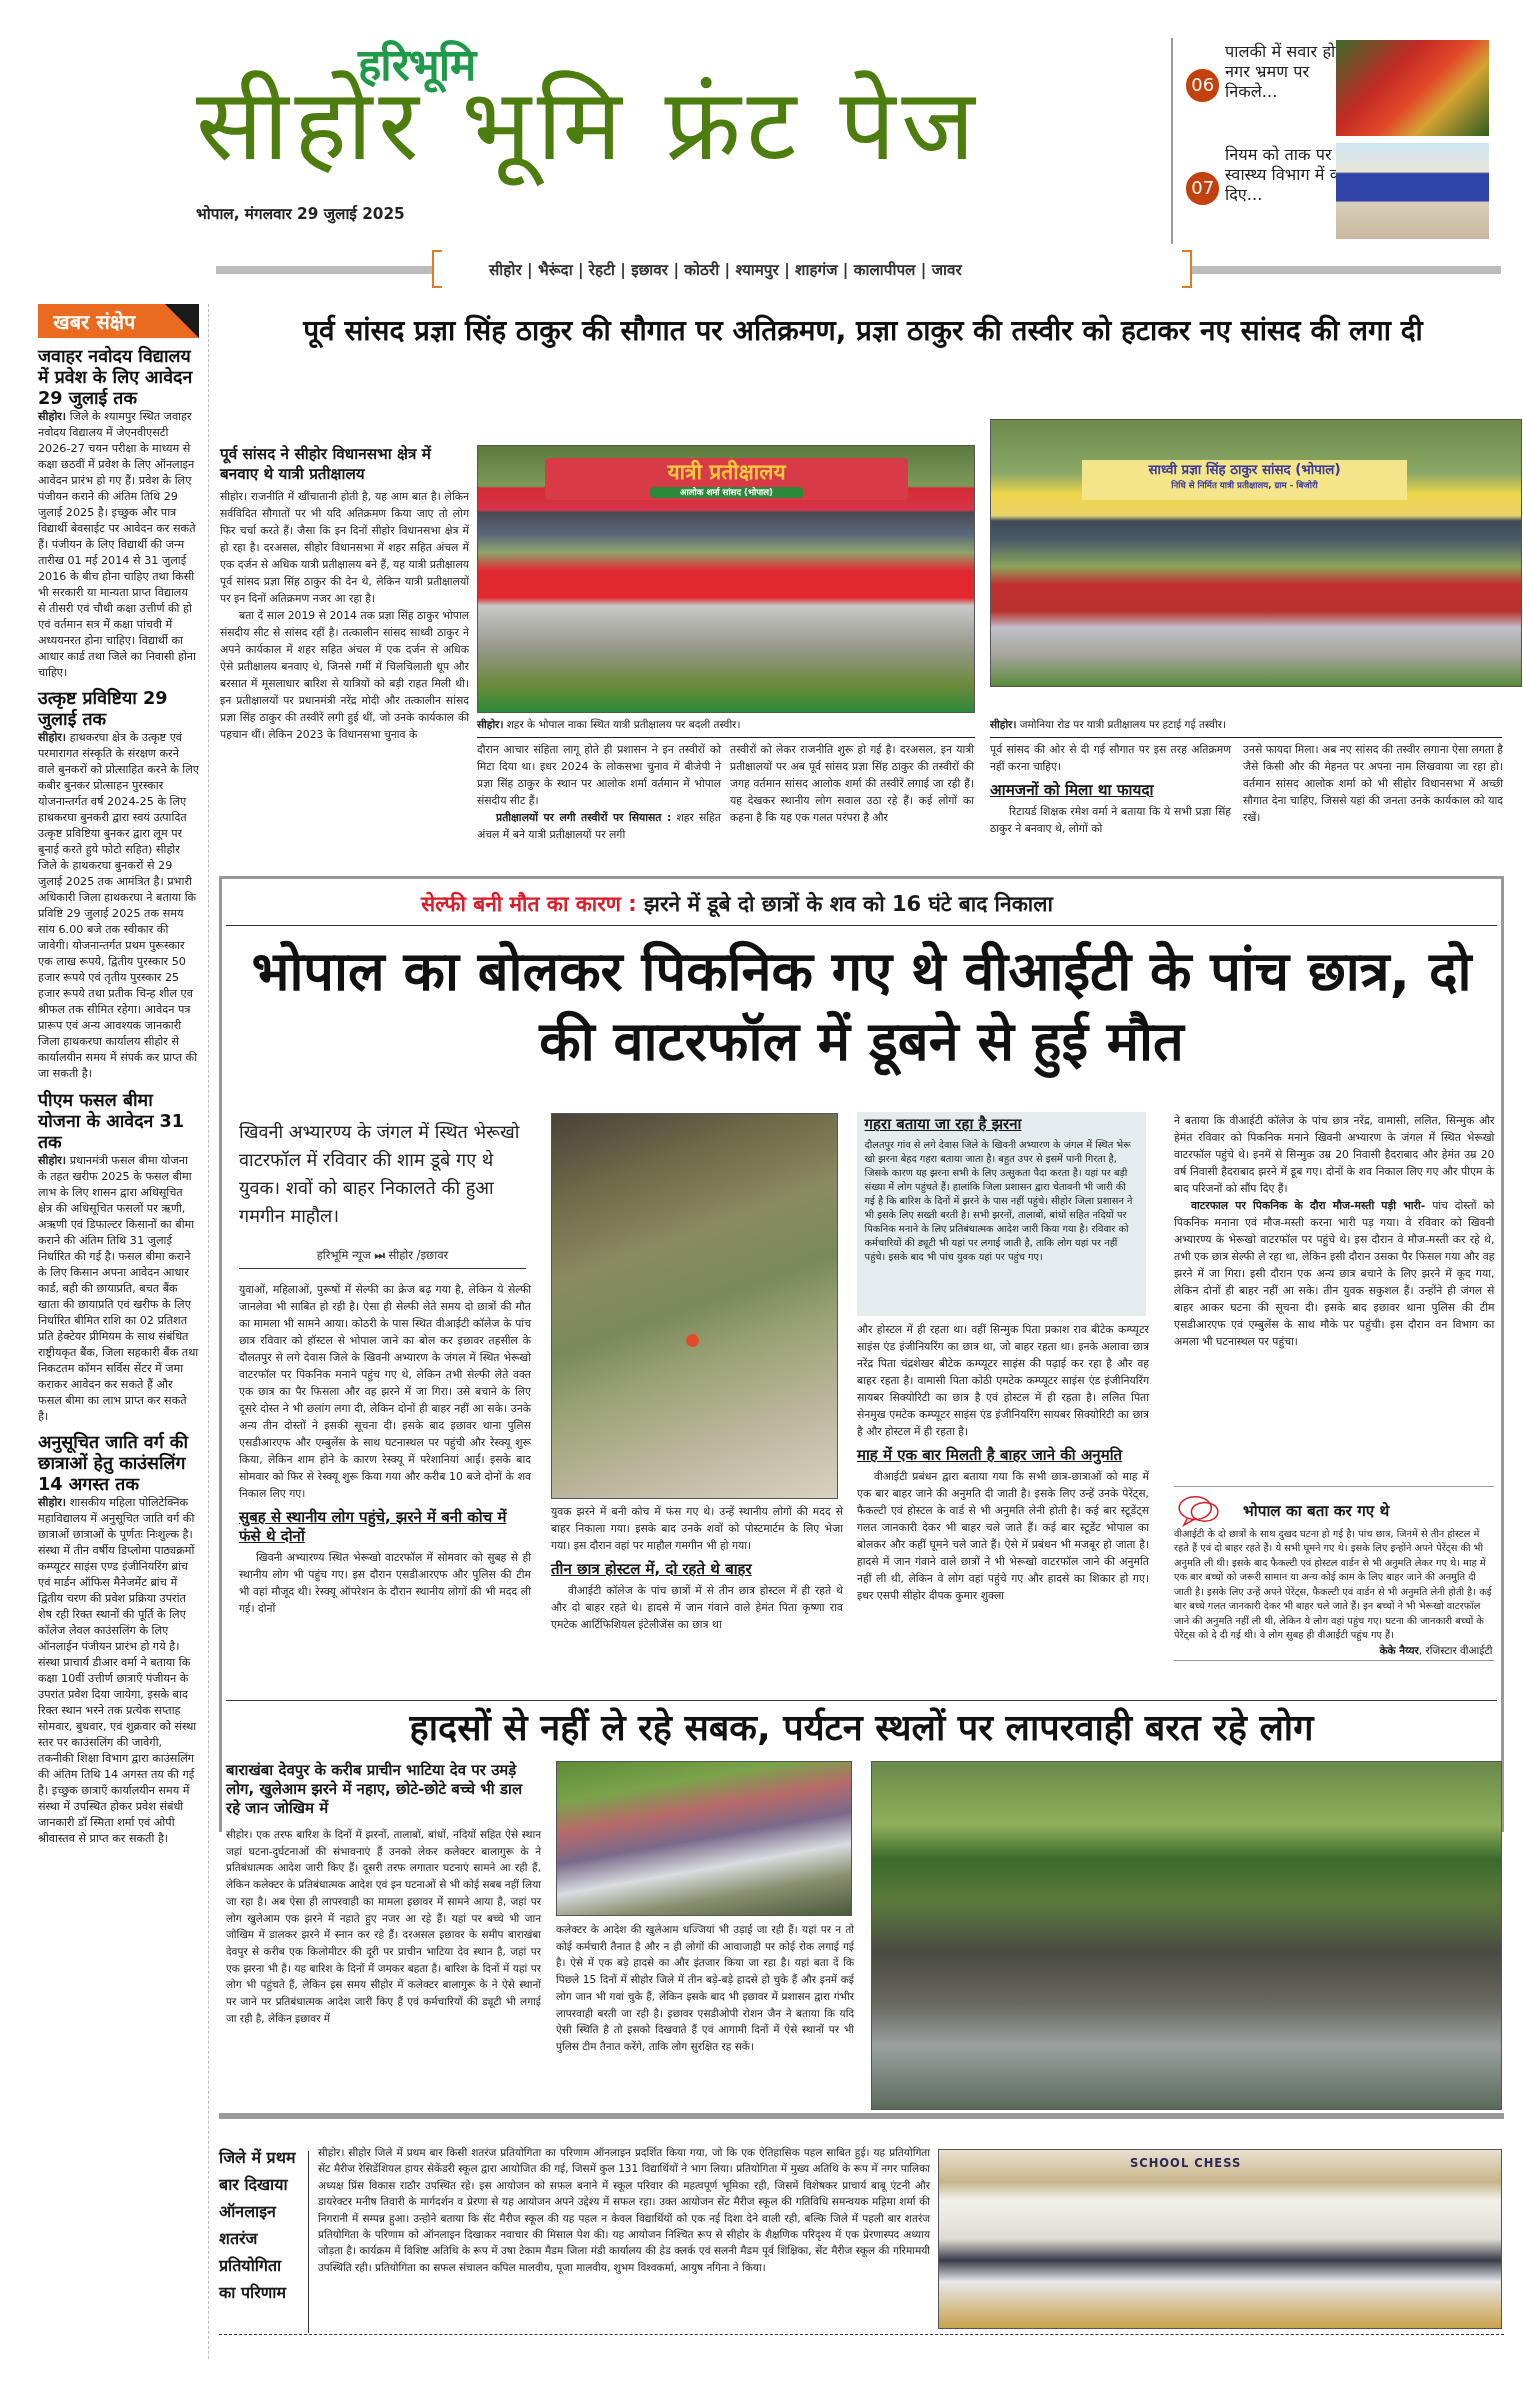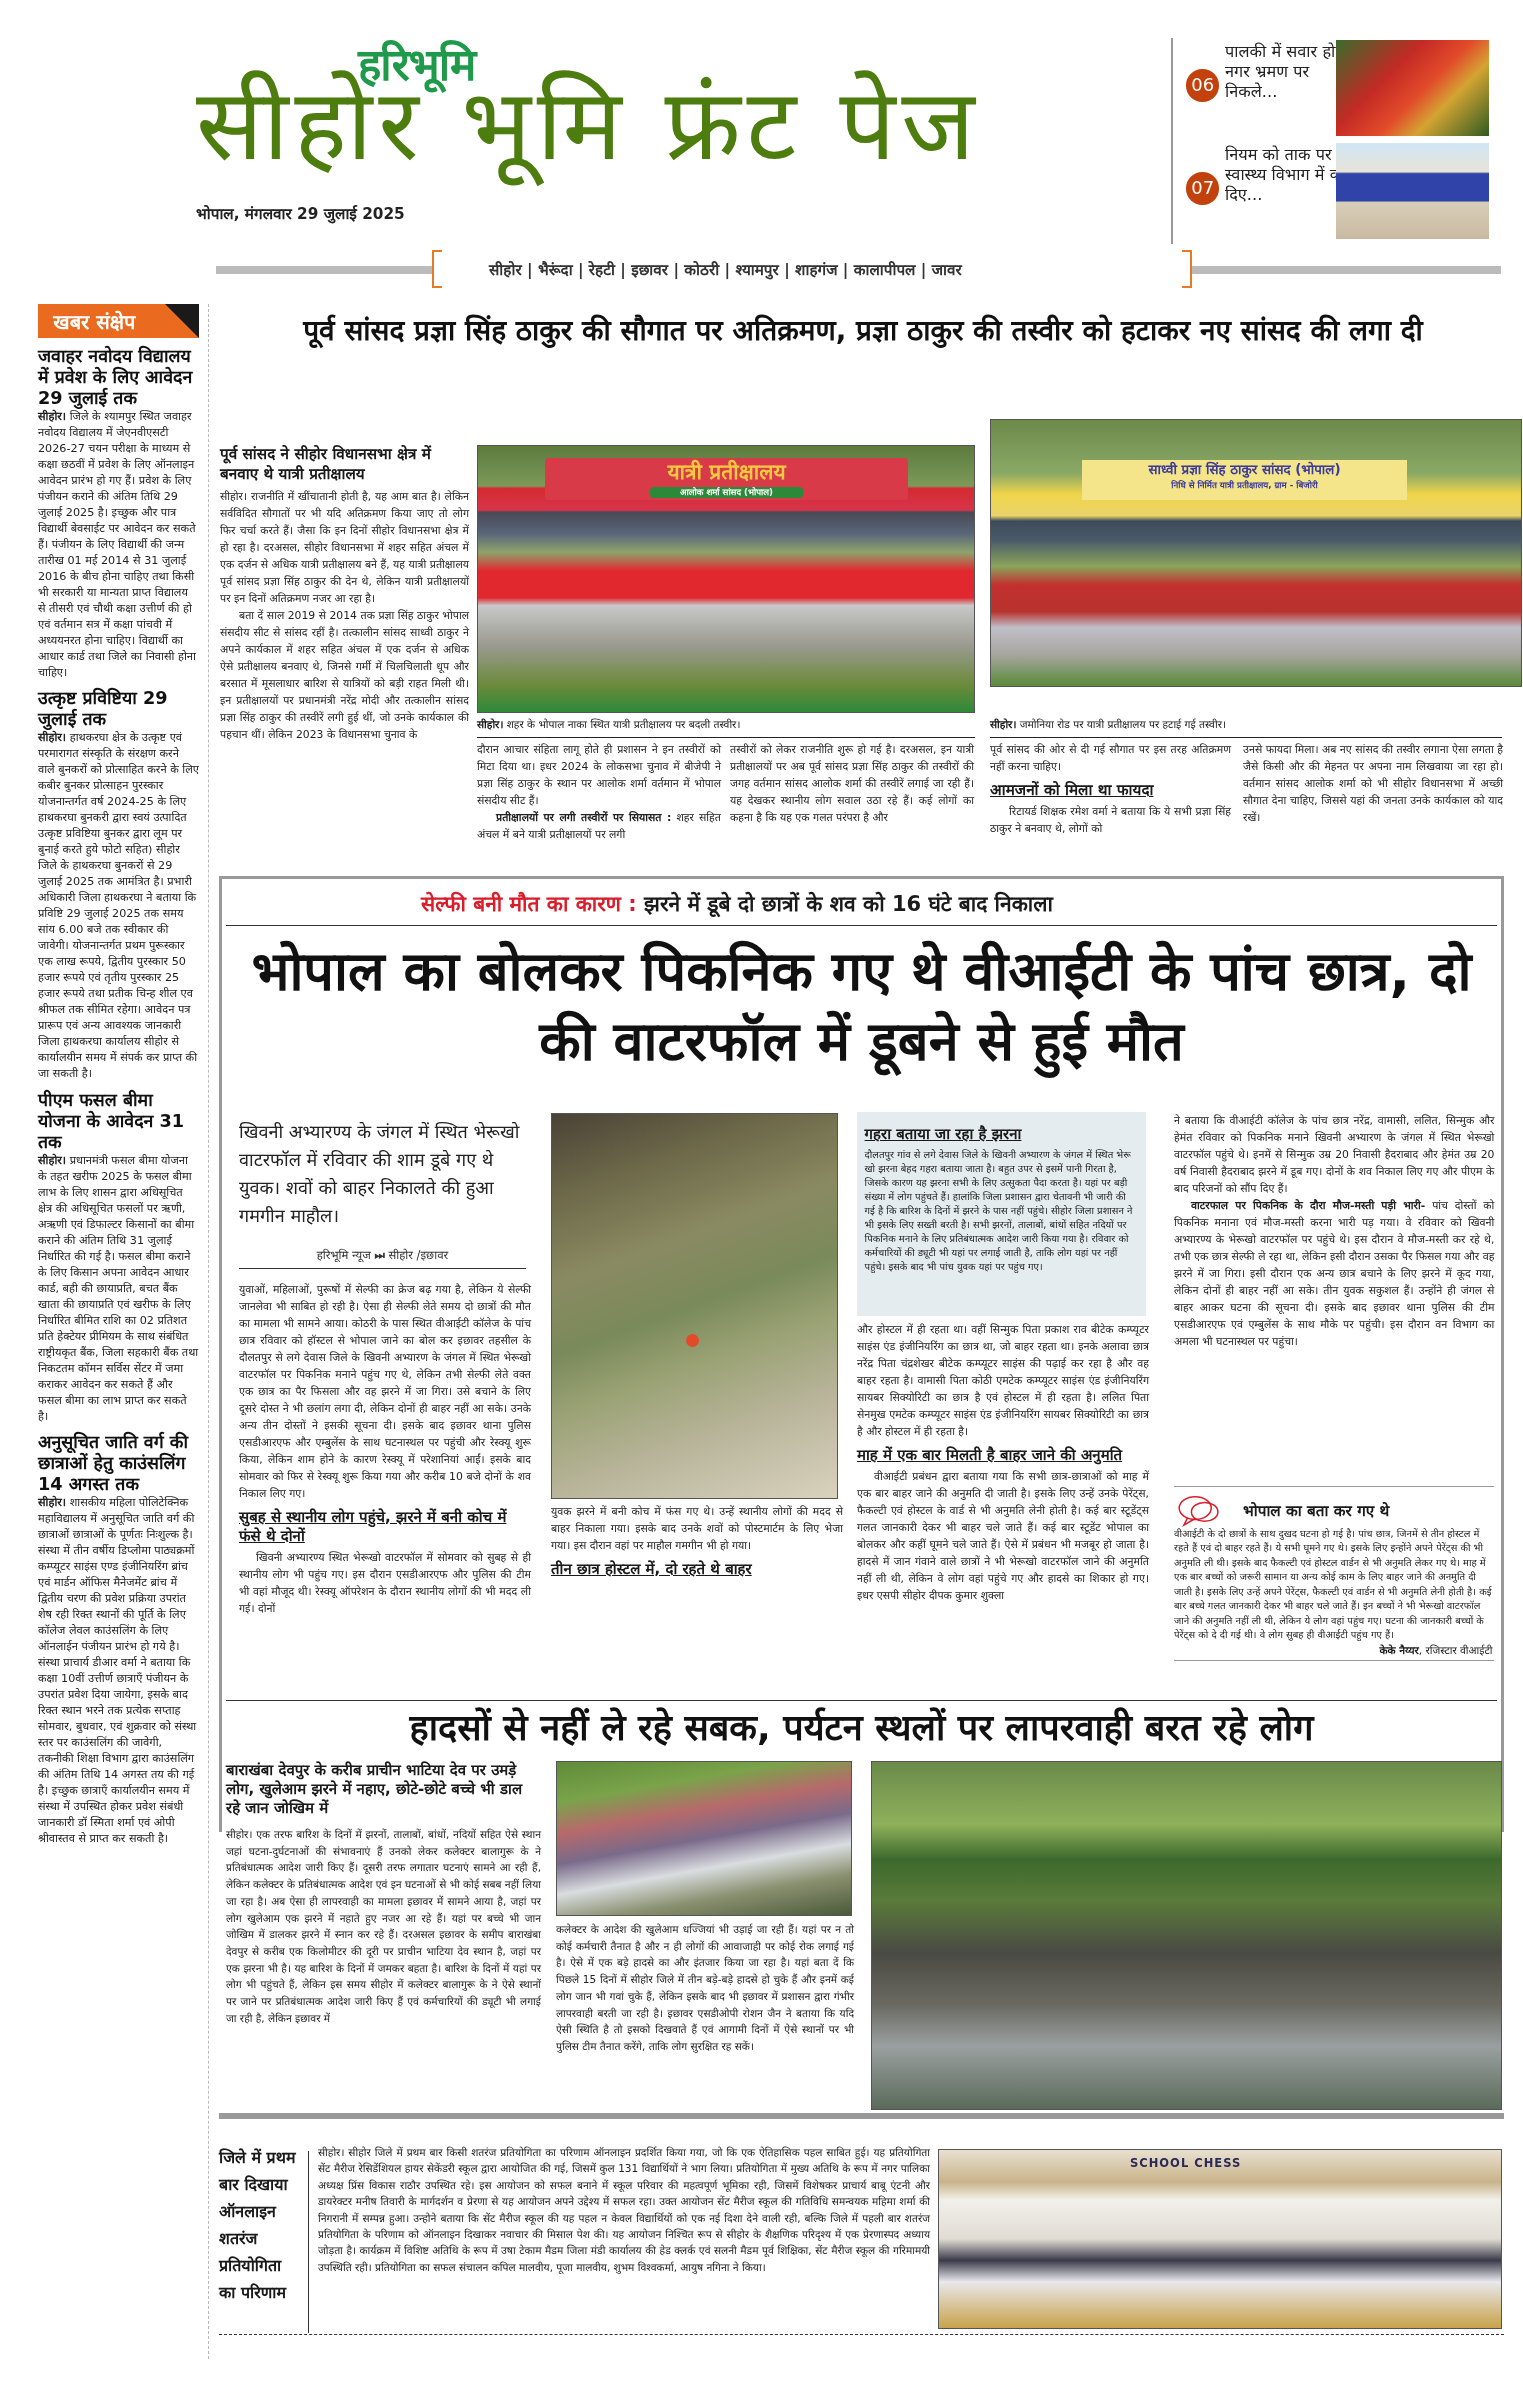--- a/index.html
+++ b/index.html
@@ -38,21 +38,21 @@
 
 #s2-box{left:219px;top:876px;width:1285px;height:956px;border:3.8px solid #999;border-bottom:none}
 #s2-kicker{left:421px;top:889px;font-size:21px;font-weight:bold}
 #s2-kicker .red{color:#d91d2a}
 #s2-rule{left:226px;top:925px;width:1271px;height:1px;background:#333}
 #s2-head{left:226px;top:937px;width:1271px;font-size:54px;line-height:70px;font-weight:bold;text-align:center;color:#111}
 #s2-deck{left:239px;top:1118px;width:287px;font-size:18px;line-height:28px;color:#222}
 #s2-byline{left:239px;top:1247px;width:287px;font-size:11.5px;text-align:center;padding-bottom:5.7px;border-bottom:1px solid #333;color:#333}
 .sub{font-size:15px;line-height:19px;font-weight:bold;text-decoration:underline;margin:5.7px 0 3.8px}
 #infobox{left:857px;top:1112px;width:289px;height:204px;background:#e4ecef;padding:2.9px 7.6px}
-#infobox .sub{margin-top:10px}
+#infobox .sub{margin-top:0}
 #infobox p{font-size:9.8px;line-height:14px;text-align:left}
 #quote{left:1174px;top:1486px;width:330px}
 
 #s3-rule{left:226px;top:1700px;width:1271px;height:1px;background:#333}
 #s3-head{left:226px;top:1704px;width:1271px;font-size:36px;line-height:48px;font-weight:bold;text-align:center;color:#111}
 #s3-sub{left:226px;top:1761px;width:315px;font-size:15px;line-height:19px;font-weight:bold}
 
 #s4-bottombar{left:219px;top:2113px;width:1285px;height:5.7px;background:#999}
 #s4-kicker{left:219px;top:2144px;width:84px;font-size:16px;line-height:27px;font-weight:bold}
 #s4-divider{left:308px;top:2151px;width:1px;height:182px;background:#333}
@@ -161,20 +161,21 @@
   <p style="text-indent:17px">खिवनी अभ्यारण्य स्थित भेरूखो वाटरफॉल में सोमवार को सुबह से ही स्थानीय लोग भी पहुंच गए। इस दौरान एसडीआरएफ और पुलिस की टीम भी वहां मौजूद थी। रेस्क्यू ऑपरेशन के दौरान स्थानीय लोगों की भी मदद ली गई। दोनों</p>
 </div>
 
 <div class="photo" style="left:551px;top:1113px;width:287px;height:386px;background:linear-gradient(160deg,#4a4236 0%,#6e6a4a 18%,#8a8a62 35%,#7a8a5a 50%,#9aa274 62%,#b8b49a 78%,#d9d2be 100%)">
   <div style="position:absolute;left:134px;top:220px;width:13.4px;height:13.4px;background:#e24a2a;border-radius:50%"></div>
 </div>
 
 <div class="abs" style="left:551px;top:1503px;width:292px">
   <p>युवक झरने में बनी कोच में फंस गए थे। उन्हें स्थानीय लोगों की मदद से बाहर निकाला गया। इसके बाद उनके शवों को पोस्टमार्टम के लिए भेजा गया। इस दौरान वहां पर माहौल गमगीन भी हो गया।</p>
   <div class="sub">तीन छात्र होस्टल में, दो रहते थे बाहर</div>
+  <p style="text-indent:17px">वीआईटी कॉलेज के पांच छात्रों में से तीन छात्र होस्टल में ही रहते थे और दो बाहर रहते थे। हादसे में जान गंवाने वाले हेमंत पिता कृष्णा राव एमटेक आर्टिफिशियल इंटेलीजेंस का छात्र था</p>
 </div>
 
 <div id="infobox" class="abs">
   <div class="sub">गहरा बताया जा रहा है झरना</div>
   <p>दौलतपुर गांव से लगे देवास जिले के खिवनी अभ्यारण के जंगल में स्थित भेरू खो झरना बेहद गहरा बताया जाता है। बहुत उपर से इसमें पानी गिरता है, जिसके कारण यह झरना सभी के लिए उत्सुकता पैदा करता है। यहां पर बड़ी संख्या में लोग पहुंचते हैं। हालांकि जिला प्रशासन द्वारा चेतावनी भी जारी की गई है कि बारिश के दिनों में झरने के पास नहीं पहुंचे। सीहोर जिला प्रशासन ने भी इसके लिए सख्ती बरती है। सभी झरनों, तालाबों, बांधों सहित नदियों पर पिकनिक मनाने के लिए प्रतिबंधात्मक आदेश जारी किया गया है। रविवार को कर्मचारियों की ड्यूटी भी यहां पर लगाई जाती है, ताकि लोग यहां पर नहीं पहुंचे। इसके बाद भी पांच युवक यहां पर पहुंच गए।</p>
 </div>
 <div class="abs" style="left:857px;top:1321px;width:292px">
   <p>और होस्टल में ही रहता था। वहीं सिन्मुक पिता प्रकाश राव बीटेक कम्प्यूटर साइंस एंड इंजीनियरिंग का छात्र था, जो बाहर रहता था। इनके अलावा छात्र नरेंद्र पिता चंद्रशेखर बीटेक कम्प्यूटर साइंस की पढ़ाई कर रहा है और वह बाहर रहता है। वामासी पिता कोठी एमटेक कम्प्यूटर साइंस एंड इंजीनियरिंग सायबर सिक्योरिटी का छात्र है एवं होस्टल में ही रहता है। ललित पिता सेनमुख एमटेक कम्प्यूटर साइंस एंड इंजीनियरिंग सायबर सिक्योरिटी का छात्र है और होस्टल में ही रहता है।</p>
   <div class="sub">माह में एक बार मिलती है बाहर जाने की अनुमति</div>
   <p style="text-indent:17px">वीआईटी प्रबंधन द्वारा बताया गया कि सभी छात्र-छात्राओं को माह में एक बार बाहर जाने की अनुमति दी जाती है। इसके लिए उन्हें उनके पेरेंट्स, फैकल्टी एवं होस्टल के वार्ड से भी अनुमति लेनी होती है। कई बार स्टूडेंट्स गलत जानकारी देकर भी बाहर चले जाते हैं। कई बार स्टूडेंट भोपाल का बोलकर और कहीं घूमने चले जाते हैं। ऐसे में प्रबंधन भी मजबूर हो जाता है। हादसे में जान गंवाने वाले छात्रों ने भी भेरूखो वाटरफॉल जाने की अनुमति नहीं ली थी, लेकिन वे लोग वहां पहुंचे गए और हादसे का शिकार हो गए। इधर एसपी सीहोर दीपक कुमार शुक्ला</p>

